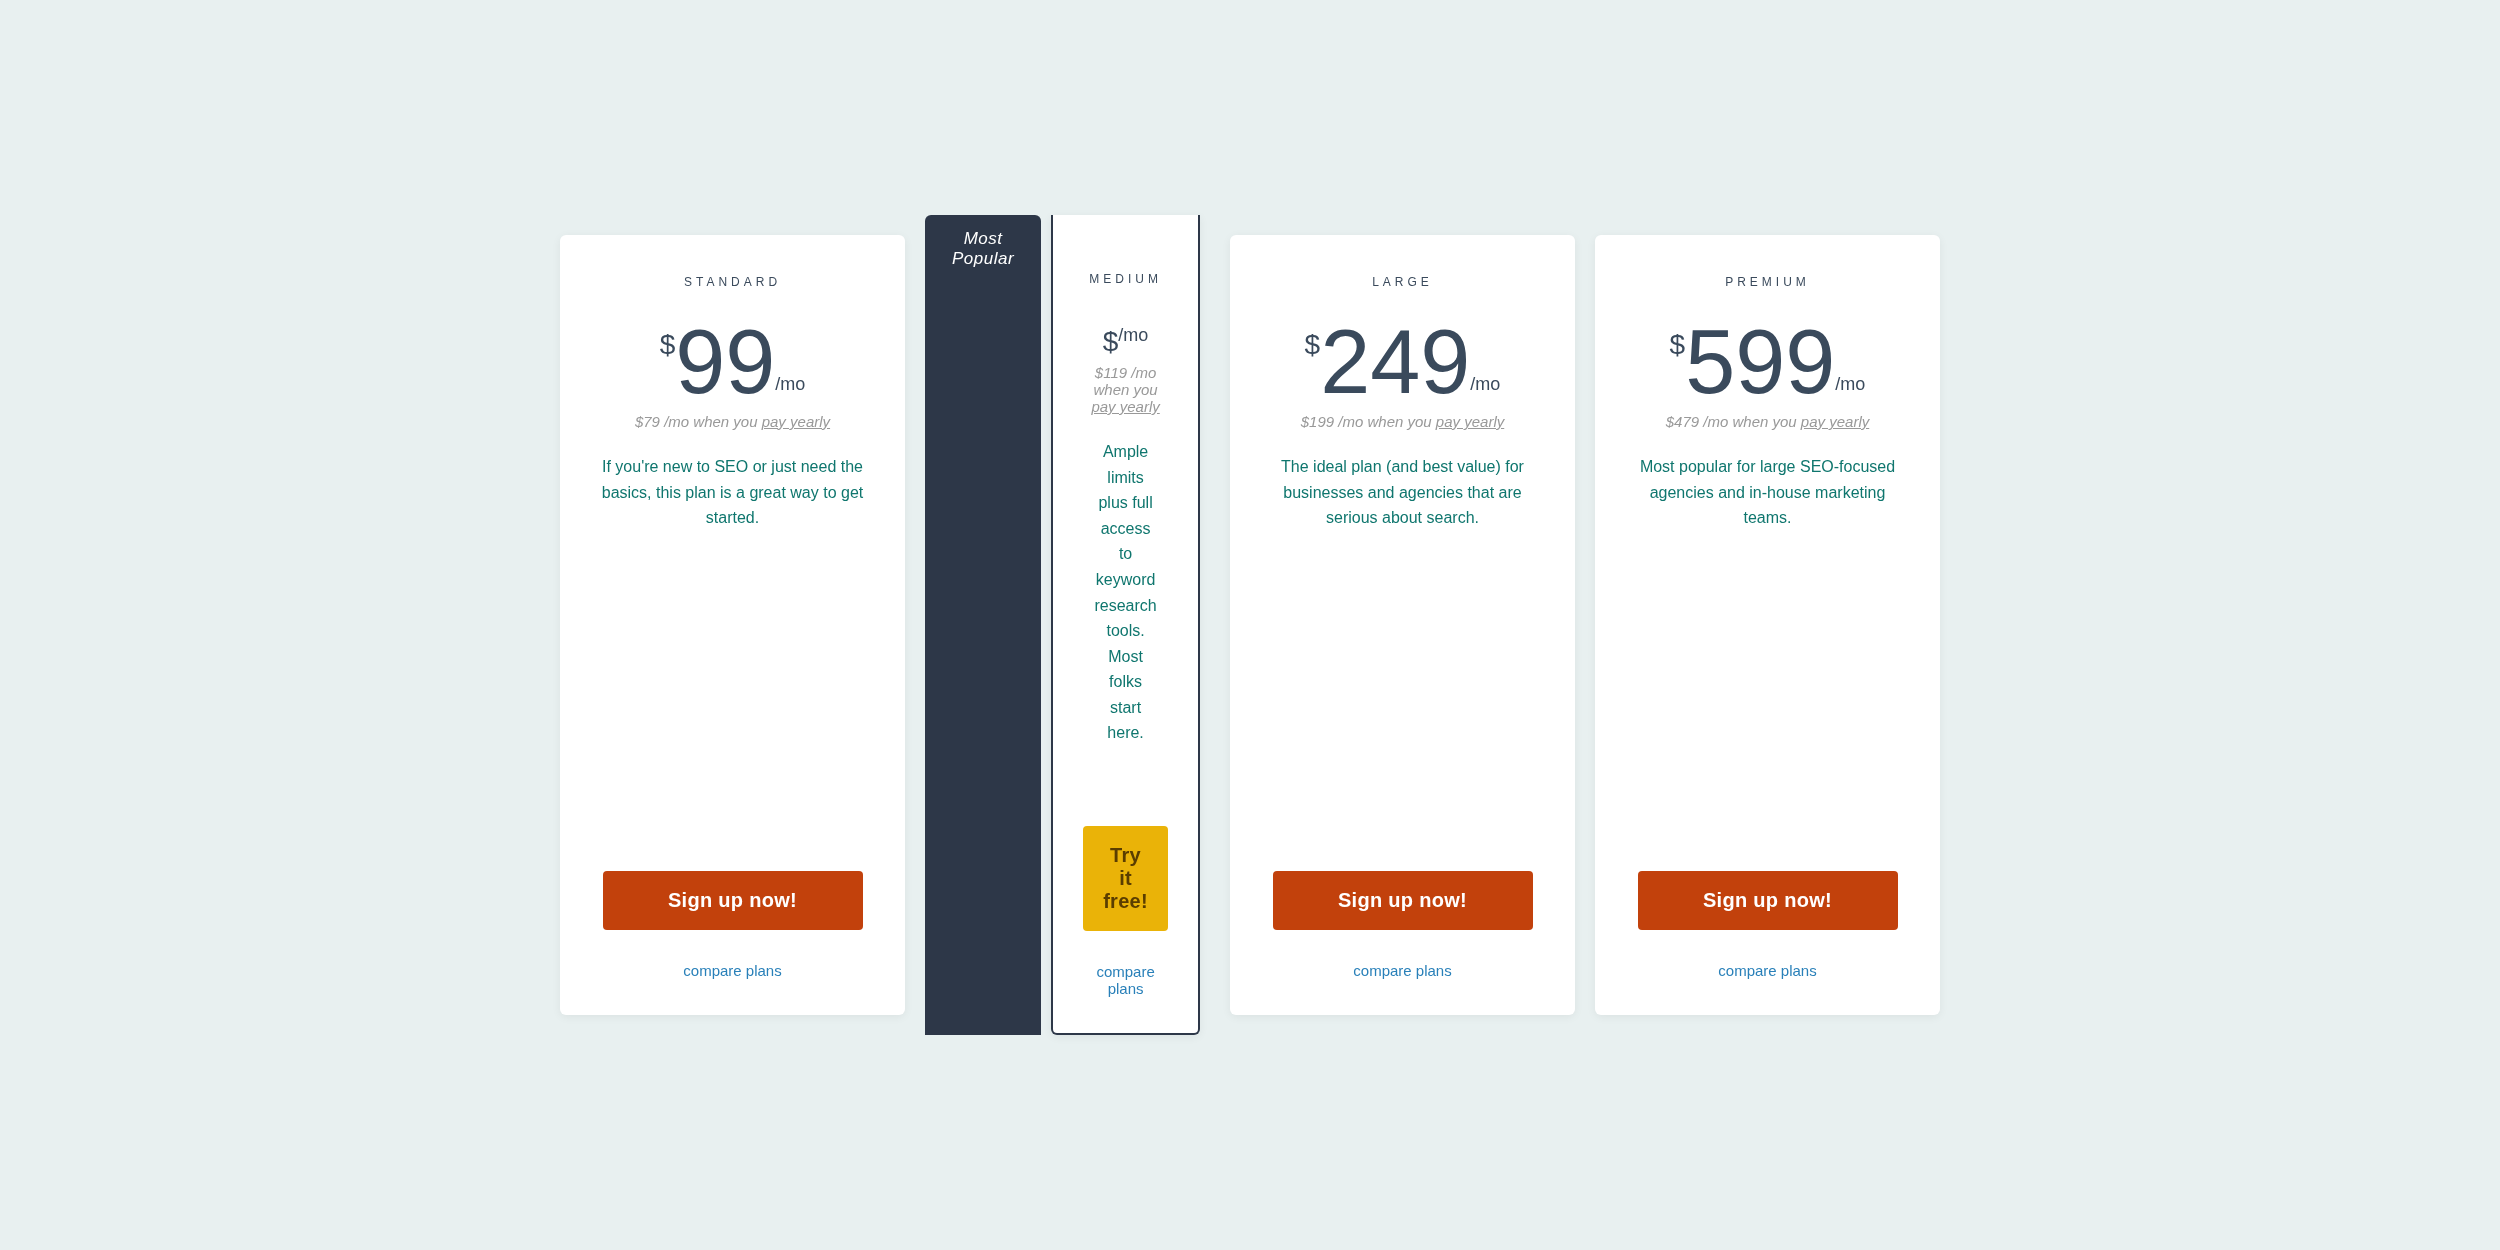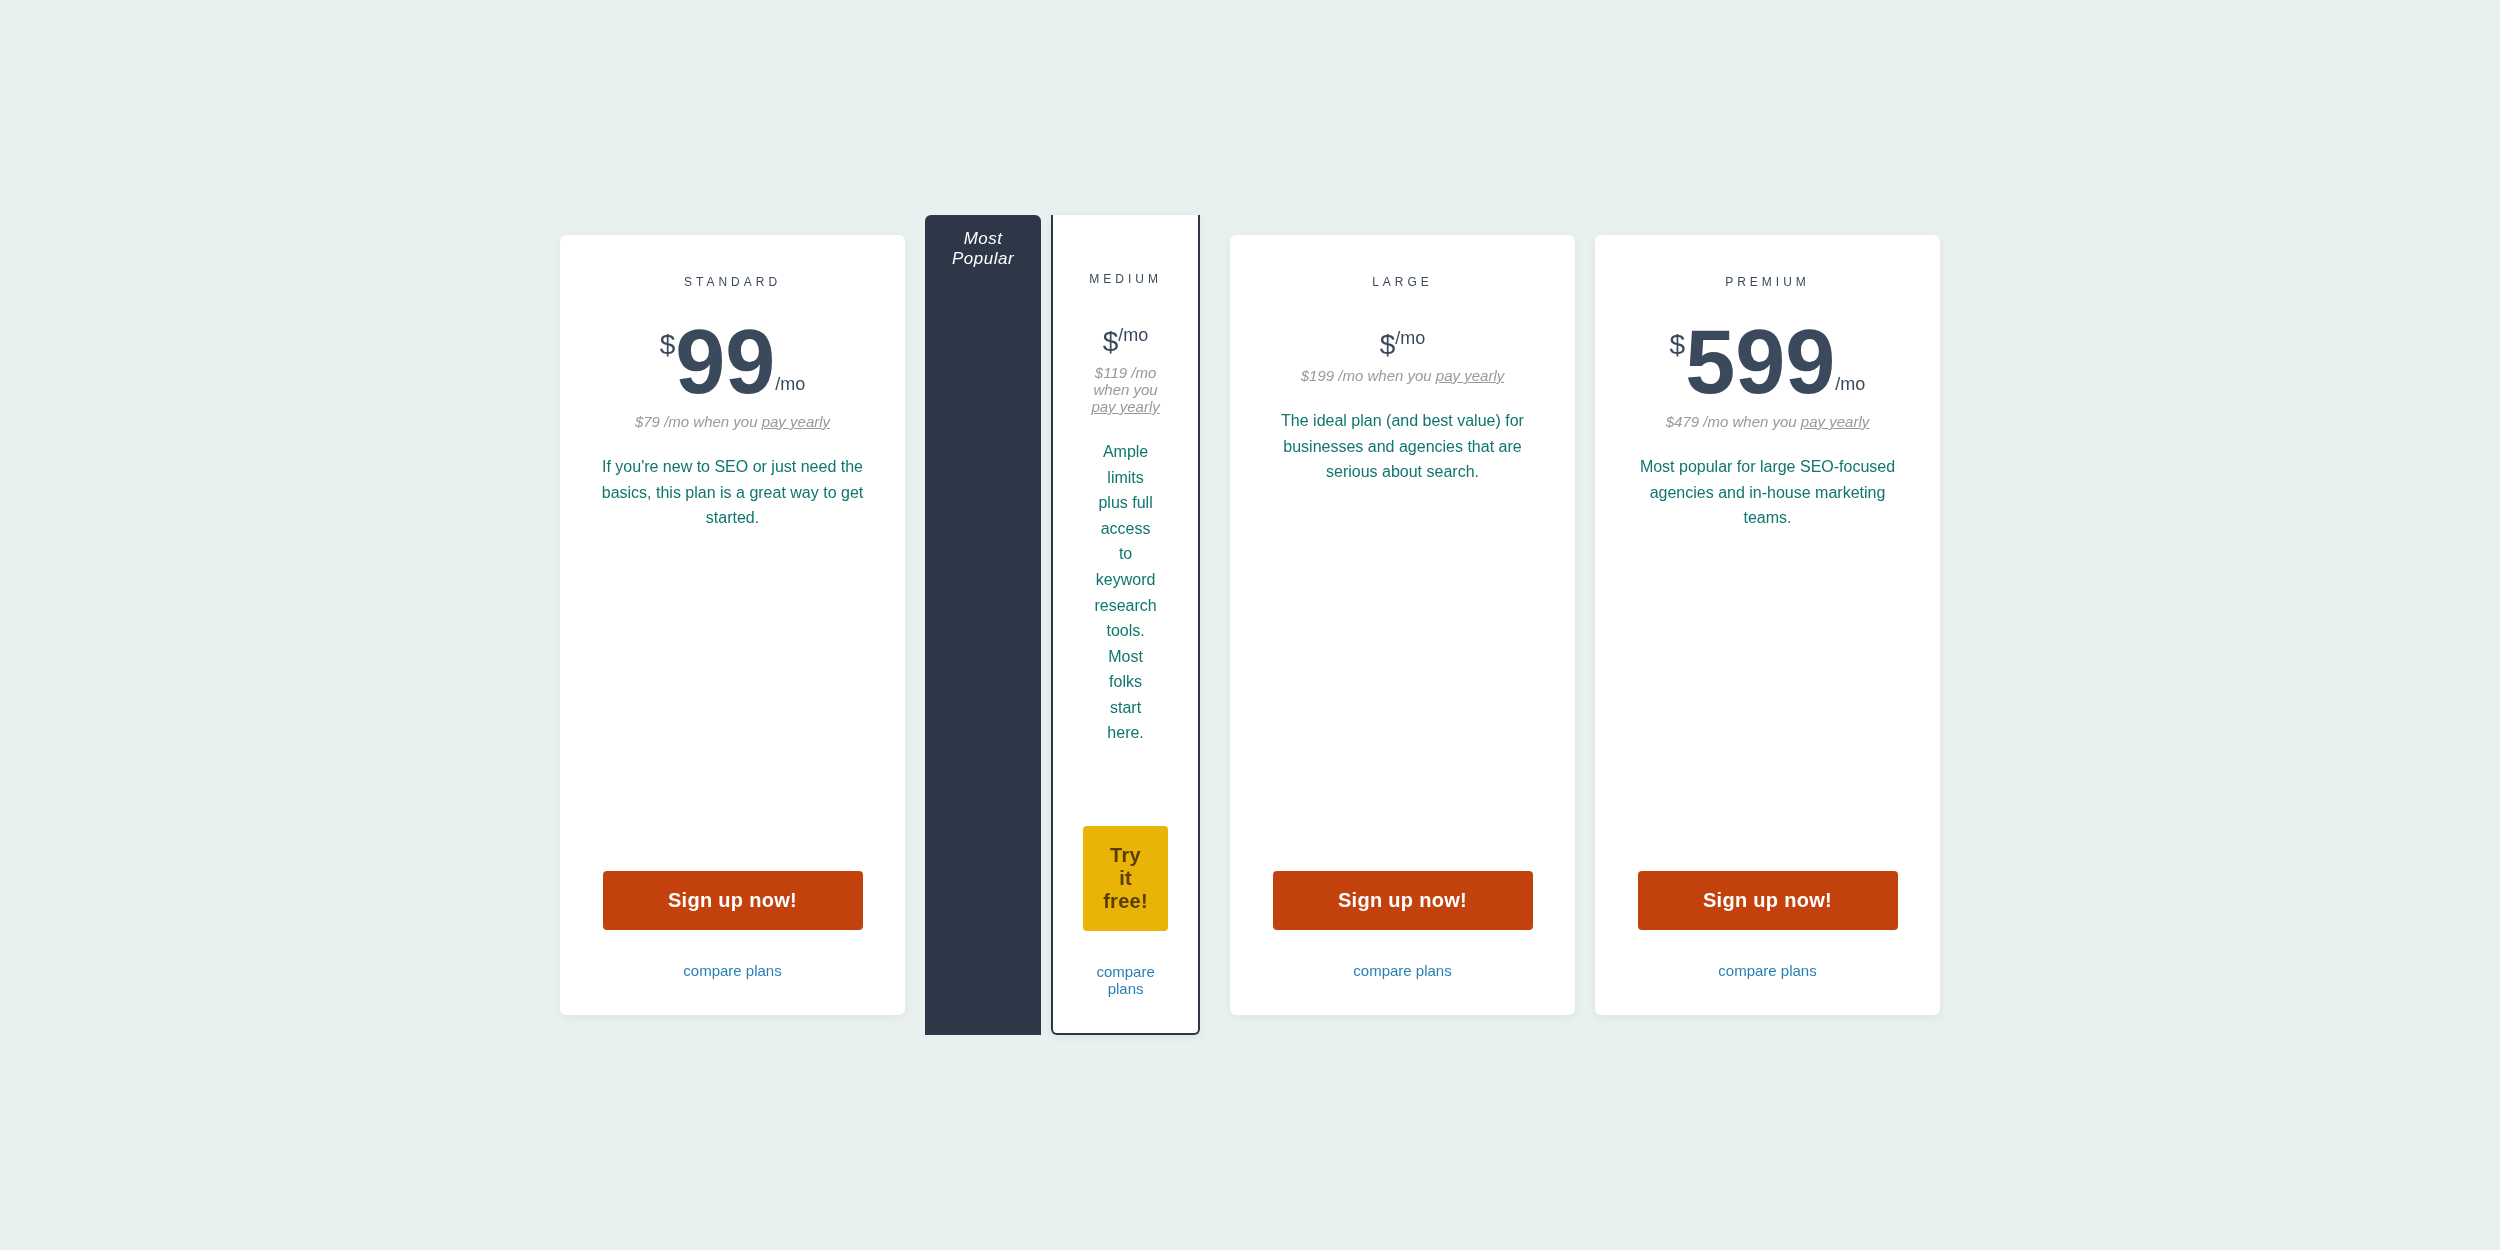--- a/index.html
+++ b/index.html
@@ -82,21 +82,21 @@
     .price-currency {
       font-size: 28px;
       color: #3a4a5c;
       font-weight: 300;
       margin-top: 12px;
     }
 
     .price-amount {
       font-size: 90px;
       color: #3a4a5c;
-      font-weight: 700;
+      font-weight: 400;
       line-height: 1;
     }
 
     .price-period {
       font-size: 18px;
       color: #3a4a5c;
       font-weight: 300;
       align-self: flex-end;
       margin-bottom: 12px;
     }
@@ -189,20 +189,21 @@
         <div class="plan-description">Ample limits plus full access to keyword research tools. Most folks start here.</div>
         <div class="spacer"></div>
         <button class="cta-button cta-yellow">Try it free!</button>
         <a href="#" class="compare-link">compare plans</a>
       </div>
     </div>
     <div class="plan-card">
       <div class="plan-name">LARGE</div>
       <div class="price-block">
         <span class="price-currency">$</span>
+        <span class="price-amount">249</span>
         <span class="price-period">/mo</span>
       </div>
       <div class="price-yearly"><em>$199 /mo when you <a href="#">pay yearly</a></em></div>
       <div class="plan-description">The ideal plan (and best value) for businesses and agencies that are serious about search.</div>
       <div class="spacer"></div>
       <button class="cta-button cta-blue">Sign up now!</button>
       <a href="#" class="compare-link">compare plans</a>
     </div>
     <div class="plan-card">
       <div class="plan-name">PREMIUM</div>

